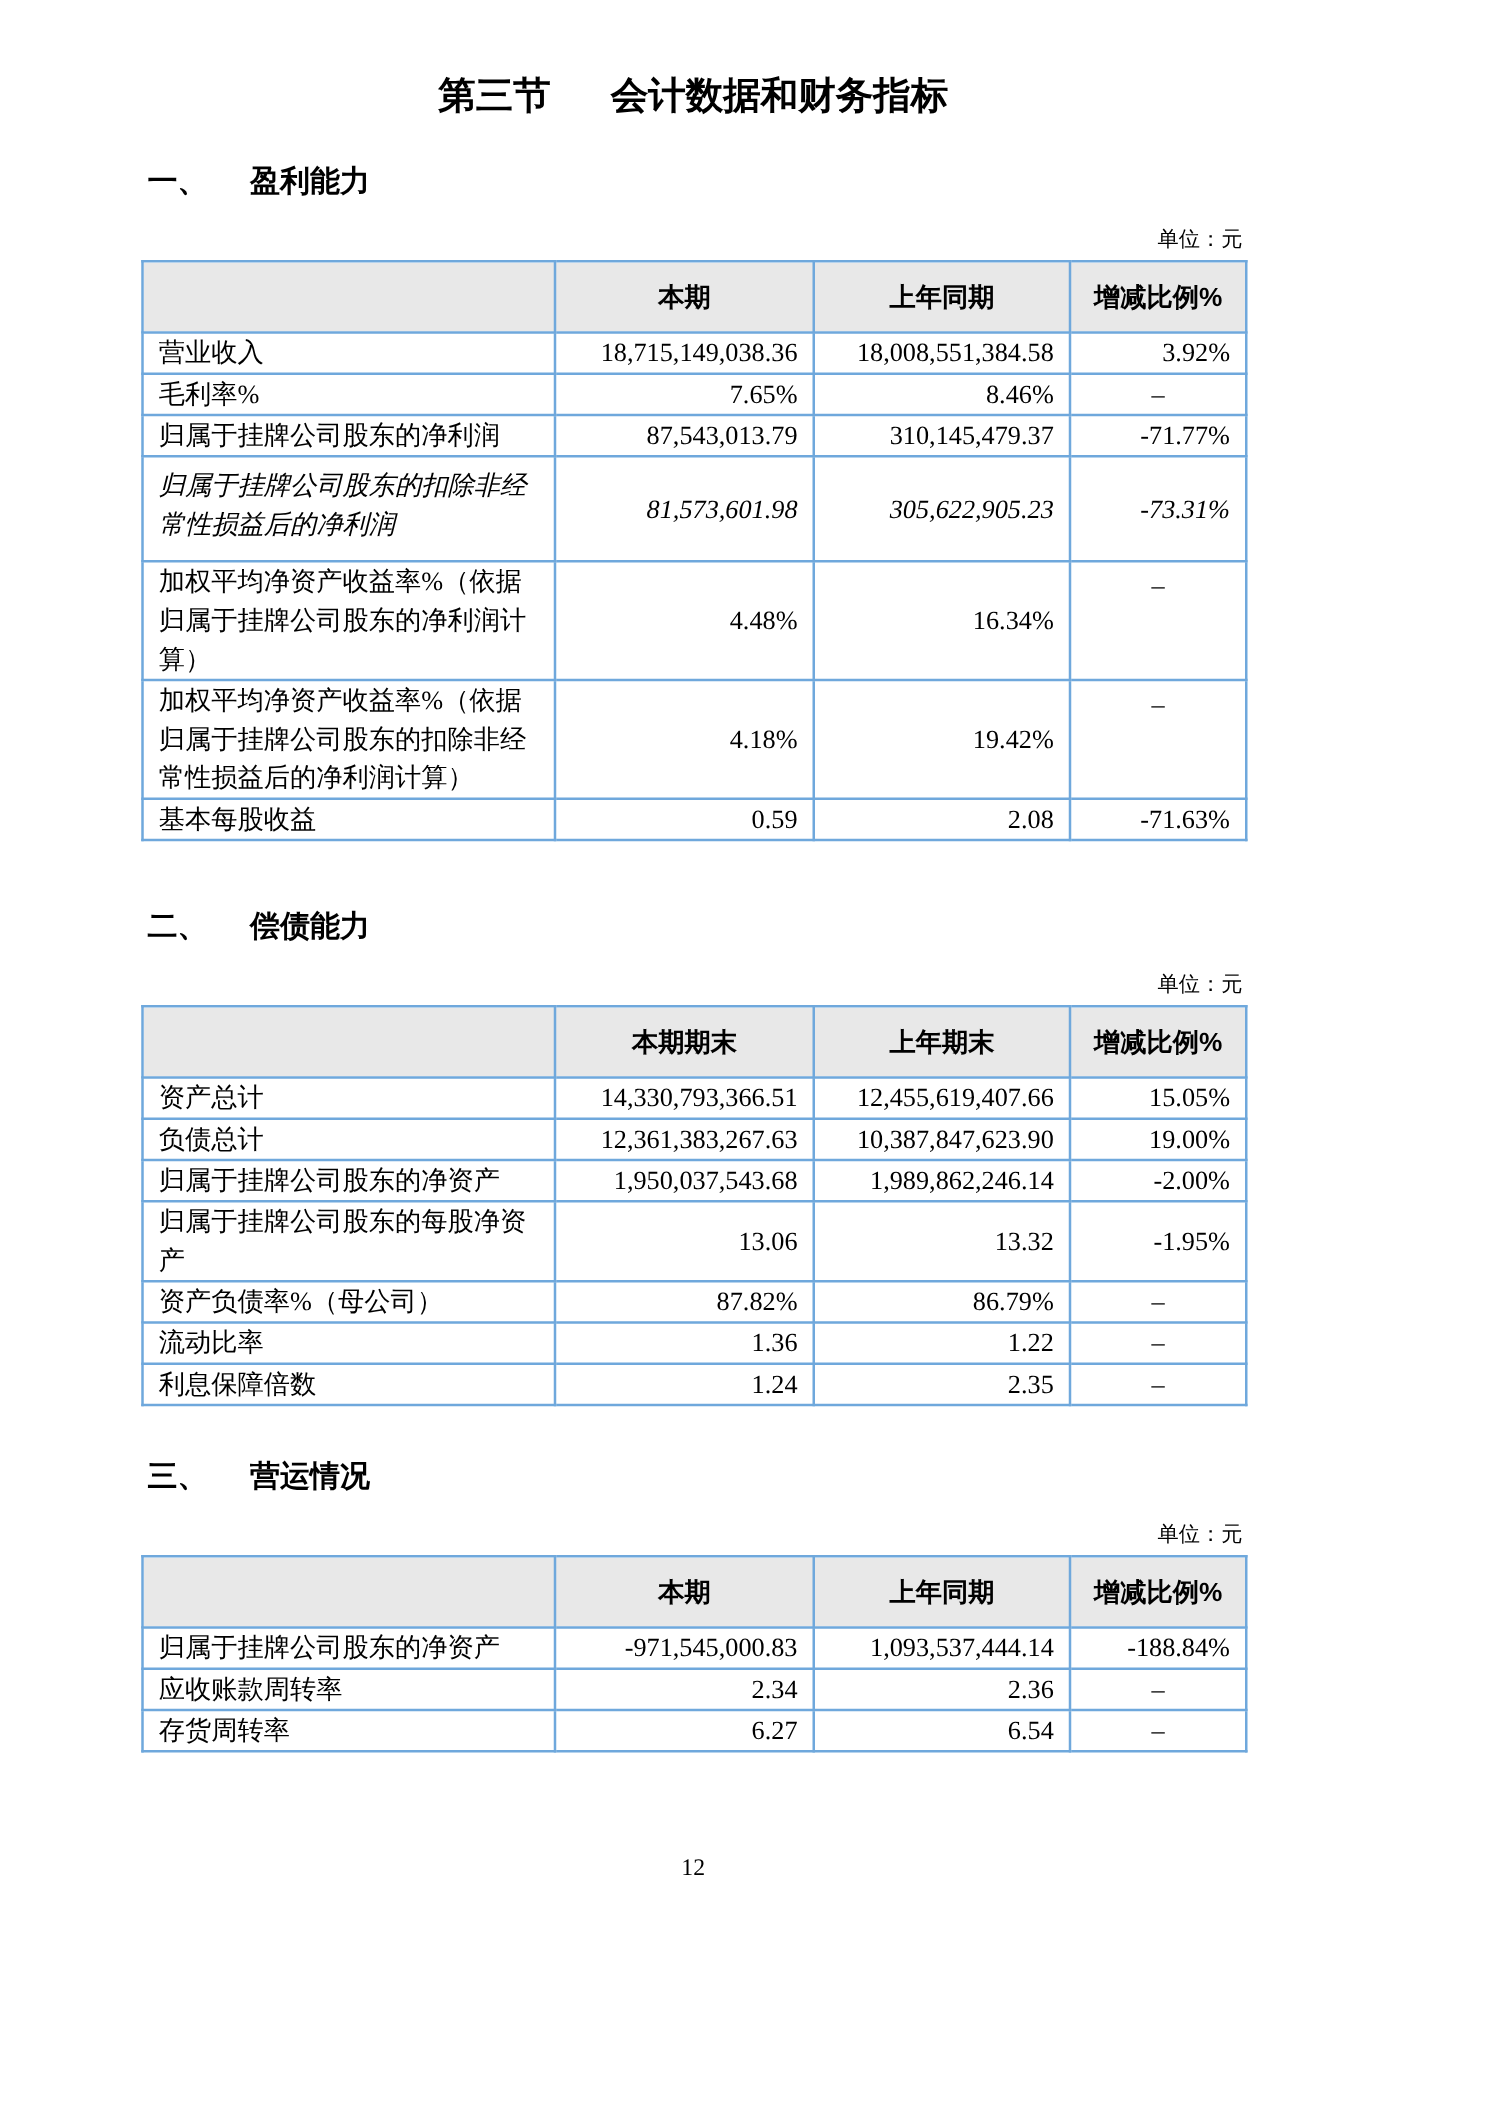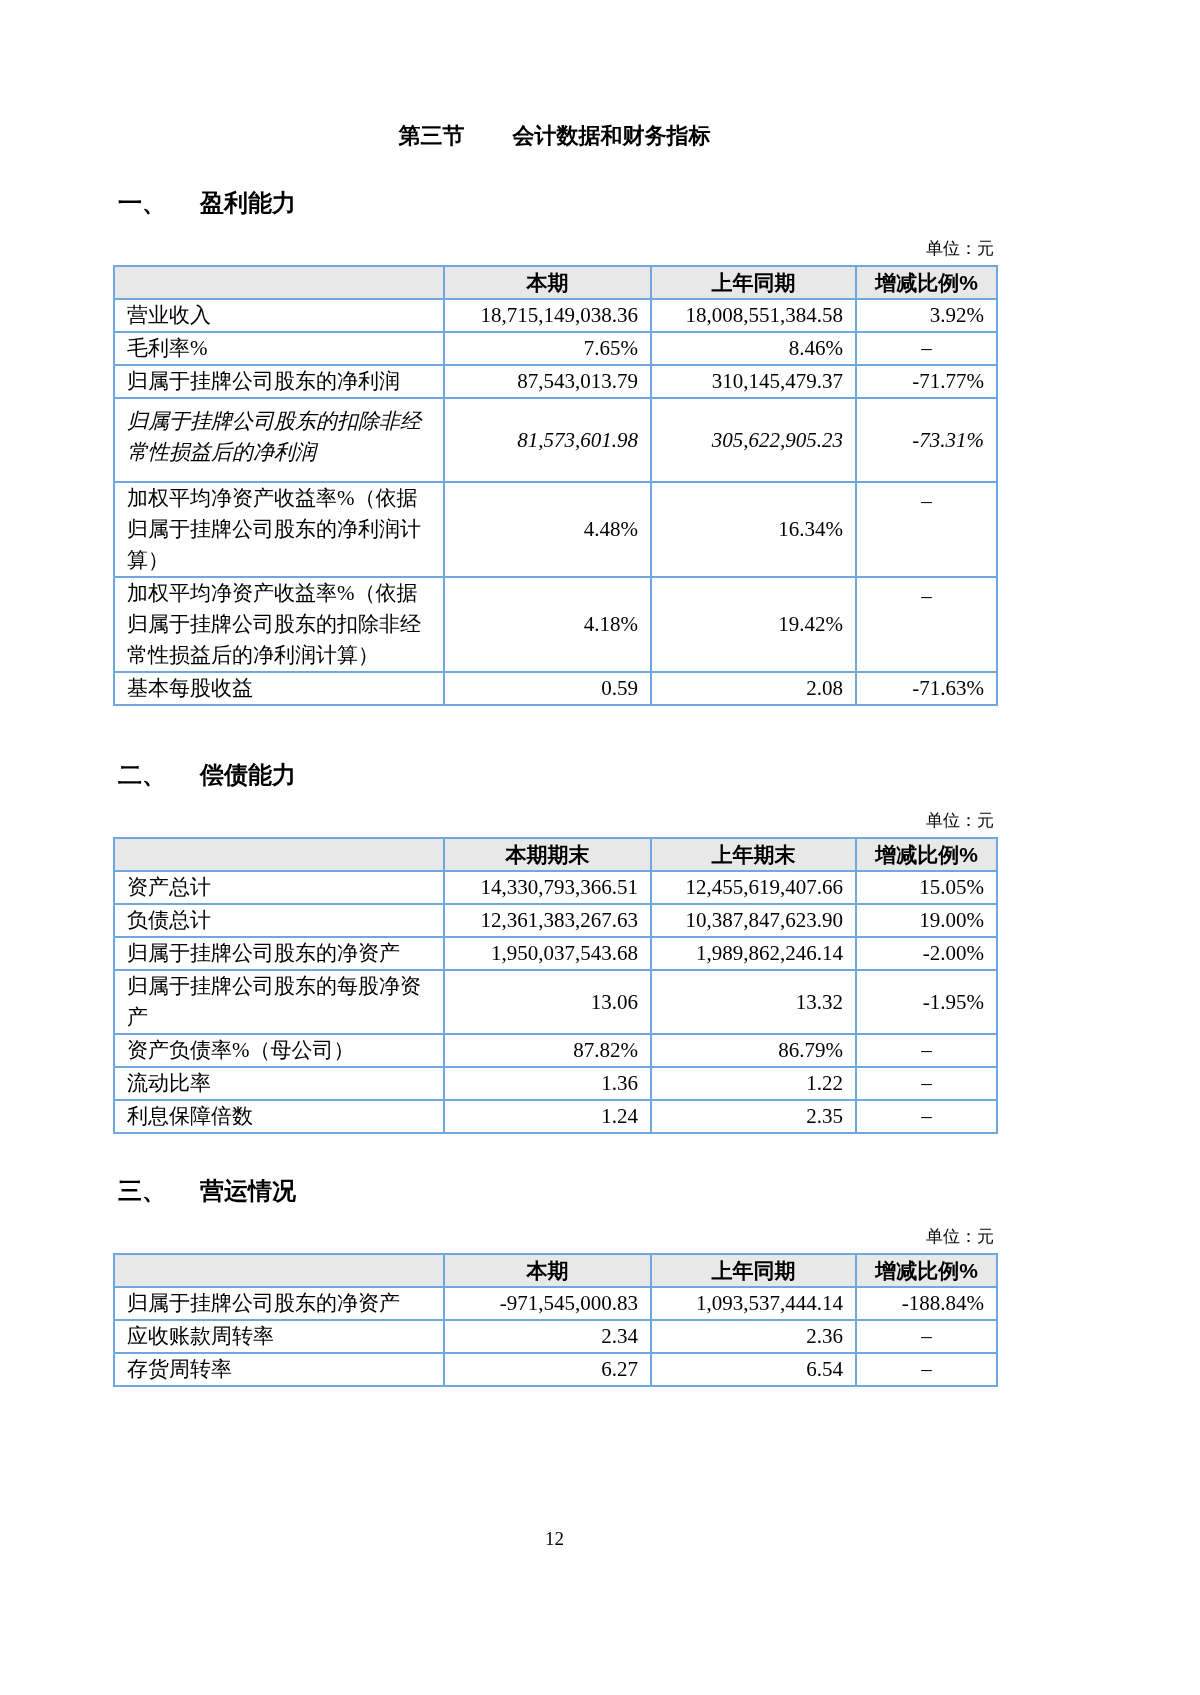--- a/index.html
+++ b/index.html
@@ -13,25 +13,25 @@
     position: relative;
     overflow: hidden;
     font-family: "Liberation Serif", "DejaVu Serif", serif;
     color: #000000;
   }
   .content {
     margin-left: 113px;
     width: 883px;
   }
   .doc-title {
-    padding-top: 120px;
-    text-align: center;
-    font-family: Liberation Serif, serif;
+    padding-top: 63px;
+    text-align: center;
+    font-family: Liberation Mono, monospace;
     font-weight: bold;
-    font-size: 22px;
+    font-size: 30px;
     line-height: 32px;
     white-space: nowrap;
   }
   .doc-title .title-part2 { margin-left: 48px; }
   .section-heading {
     font-family: "Liberation Sans", "DejaVu Sans", sans-serif;
     font-weight: bold;
     font-size: 24px;
     line-height: 26px;
     margin-left: 5px;
@@ -59,21 +59,21 @@
     overflow: hidden;
   }
   table.fin-table thead th {
     background: #e8e8e8;
     height: 31px;
     font-family: "Liberation Sans", "DejaVu Sans", sans-serif;
     font-weight: bold;
     font-size: 21px;
     text-align: center;
     vertical-align: middle;
-    padding: 0;
+    padding: 12px;
   }
   table.fin-table tbody td {
     height: 30px;
     vertical-align: middle;
     line-height: 31px;
   }
   td.label-cell {
     text-align: left;
     padding: 0 8px 0 12px;
   }
@@ -90,21 +90,21 @@
   #table-0 tbody tr:nth-child(4) td.label-cell { vertical-align: top; padding-top: 7px; }
   #table-0 tbody tr:nth-child(5) { height: 64px; }
   #table-0 tbody tr:nth-child(6) { height: 86px; }
   #table-0 tbody tr:nth-child(5) td:last-child,
   #table-0 tbody tr:nth-child(6) td:last-child {
     vertical-align: top;
     padding-top: 3px;
   }
   .page-number {
     position: absolute;
-    top: 1528px;
+    top: 1484px;
     left: 113px;
     width: 883px;
     text-align: center;
     font-size: 19px;
   }
 </style>
 </head>
 <body>
 
 <div class="content">

